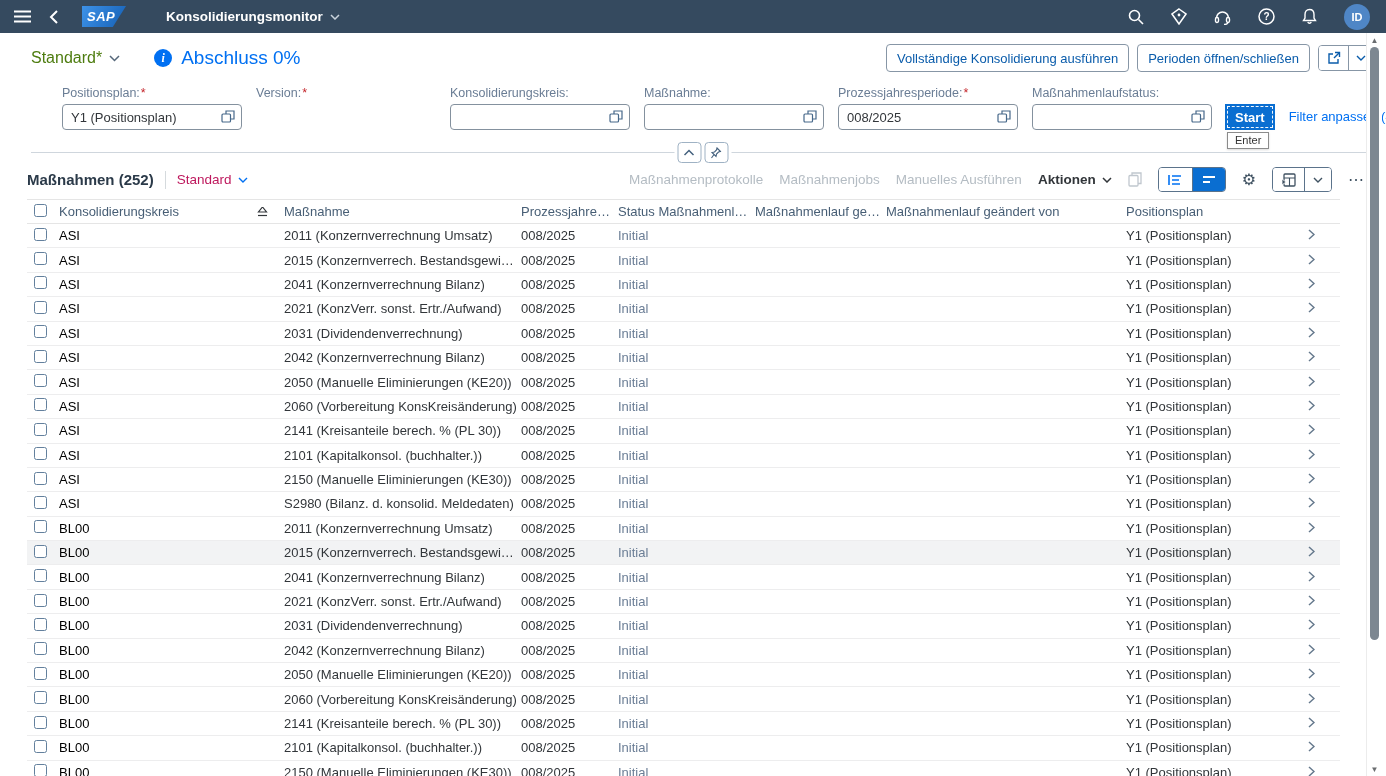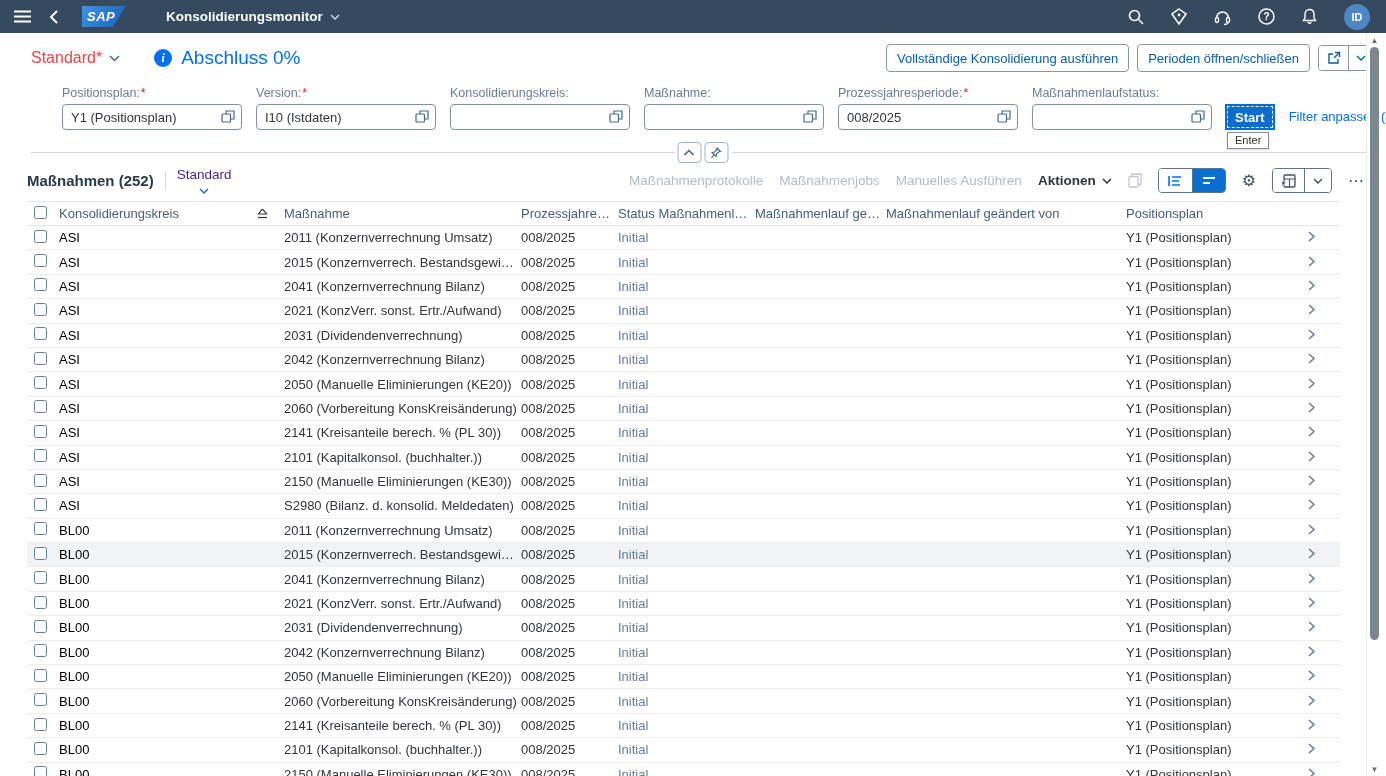--- a/index.html
+++ b/index.html
@@ -18,21 +18,21 @@
   .sap-logo span { color:#fff; font-style:italic; font-weight:bold; font-size:13px; letter-spacing:.5px; }
   .shell-title { display:flex; align-items:center; gap:7px; margin-left:22px; cursor:pointer; }
   .shell-title .t { font-size:13.5px; font-weight:700; color:#fff; }
   .shell-right { margin-left:auto; display:flex; align-items:center; gap:27px; }
   .avatar { width:26px; height:26px; border-radius:50%; background:#4f86c6; color:#fff;
     font-size:11px; font-weight:700; display:flex; align-items:center; justify-content:center; cursor:pointer; }
 
   
   .page-header { background:#fff; padding:11px 12px 0 31px; }
   .variant-row { display:flex; align-items:center; }
-  .variant-name { font-size:16px; color:#ef4444; cursor:pointer; display:flex; align-items:center; gap:7px; }
+  .variant-name { font-size:16px; color:#4d7c0f; cursor:pointer; display:flex; align-items:center; gap:7px; }
   .status-group { display:flex; align-items:center; gap:9px; margin-left:34px; }
   .info-icon { width:18px; height:18px; border-radius:50%; background:#0070f2; color:#fff;
     font-size:12px; font-weight:700; font-family:"Liberation Serif", serif; font-style:italic;
     display:flex; align-items:center; justify-content:center; }
   .status-text { font-size:19px; color:#0070f2; }
   .header-actions { margin-left:auto; display:flex; align-items:center; gap:8px; }
   .btn { height:28px; border:1px solid #8796a6; border-radius:4px; background:#fff;
     color:#0a5cab; font-size:13px; padding:0 10px; cursor:pointer; white-space:nowrap; }
   .split-btn { display:flex; height:26px; border:1px solid #8796a6; border-radius:4px; overflow:hidden; }
   .split-btn > button { border:none; background:#fff; cursor:pointer; display:flex;
@@ -64,21 +64,21 @@
   .collapse-bar .line { position:absolute; top:10px; left:0; right:0; border-top:1px solid #cfd6dd; }
   .collapse-ctrls { position:absolute; top:0; left:50%; transform:translateX(-50%);
     display:flex; gap:3px; background:#fff; padding:0 3px; }
   .mini-btn { width:24px; height:21px; background:#fff; border:1px solid #9fb2c4; border-radius:4px;
     display:flex; align-items:center; justify-content:center; cursor:pointer; }
 
   
   .tbl-toolbar { display:flex; align-items:center; padding:3px 22px 7px 27px; }
   .tbl-title { font-size:15px; font-weight:700; color:#2b3a49; }
   .vsep { width:1px; height:18px; background:#d5dadd; margin:0 11px; }
-  .variant-link { font-size:13.5px; color:#4c1d95; display:flex; align-items:center; gap:6px; cursor:pointer;flex-direction:column; }
+  .variant-link { font-size:13.5px; color:#be185d; display:flex; align-items:center; gap:6px; cursor:pointer; }
   .tbl-actions { margin-left:auto; display:flex; align-items:center; gap:16px; }
   .txt-btn { background:none; border:none; font-size:13.5px; cursor:pointer;
     font-family:"Liberation Sans","DejaVu Sans",sans-serif; }
   .txt-btn.disabled { color:#b4bcc3; cursor:default; }
   .menu-btn { background:none; border:none; font-size:13.5px; font-weight:700; color:#32363a;
     display:flex; align-items:center; gap:6px; cursor:pointer;
     font-family:"Liberation Sans","DejaVu Sans",sans-serif; }
   .seg-group { display:flex; border:1px solid #5b738b; border-radius:4px; overflow:hidden; height:25px; }
   .seg-btn { width:33px; border:none; background:#fff; display:flex; align-items:center;
     justify-content:center; cursor:pointer; }
@@ -232,29 +232,20 @@
                 <path d="M5 4 L5 1 L13 1 L13 9 L9.5 9" fill="none" stroke="#46688a" stroke-width="1.2"></path>
               </svg>
       </span>
     </div>
   </div>
 
   <div class="ffield">
     <label class="flabel">
       <span>Version:</span><span class="req" style="display: inline;">*</span>
     </label>
-    <div class="fwrap">
-      <input type="text" value="I10 (Istdaten)" style="">
-      <span class="vh-icon">
-        <svg width="14" height="13" viewBox="0 0 14 13">
-                <rect x="1" y="4" width="8.5" height="8" rx="1" fill="none" stroke="#46688a" stroke-width="1.2"></rect>
-                <path d="M5 4 L5 1 L13 1 L13 9 L9.5 9" fill="none" stroke="#46688a" stroke-width="1.2"></path>
-              </svg>
-      </span>
-    </div>
   </div>
 
   <div class="ffield">
     <label class="flabel">
       <span>Konsolidierungskreis:</span>
     </label>
     <div class="fwrap">
       <input type="text" style="">
       <span class="vh-icon">
         <svg width="14" height="13" viewBox="0 0 14 13">

